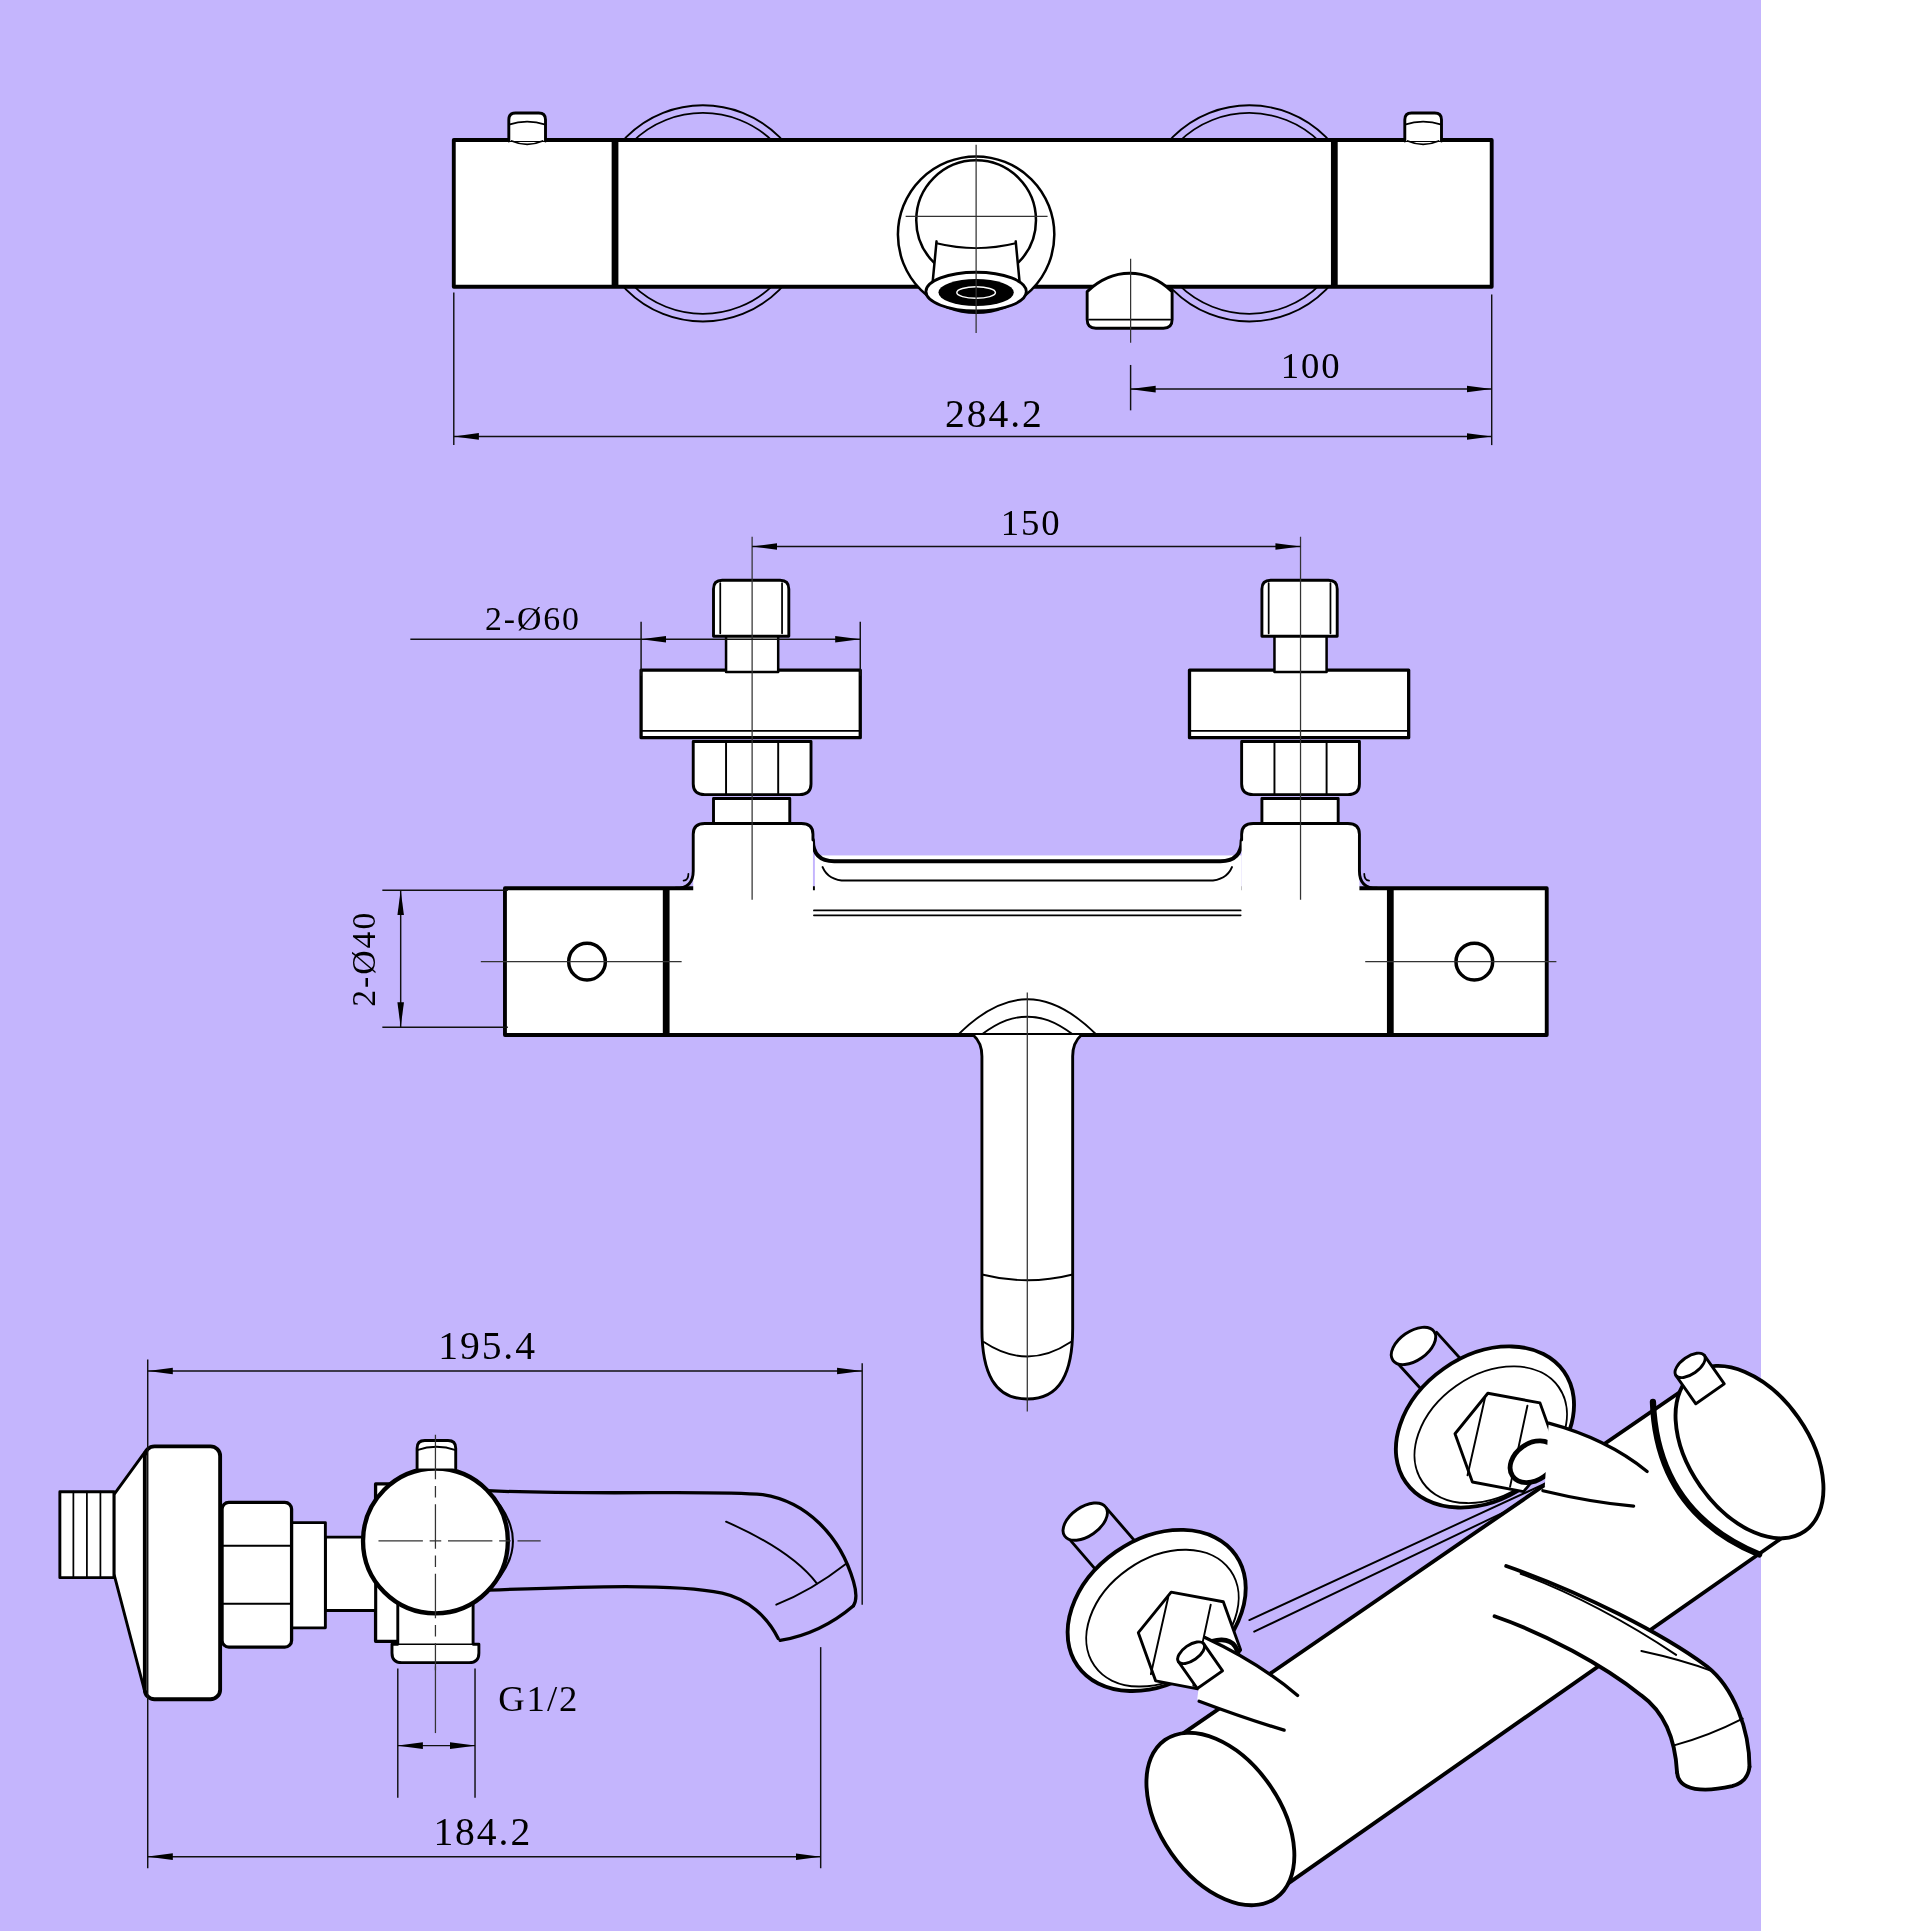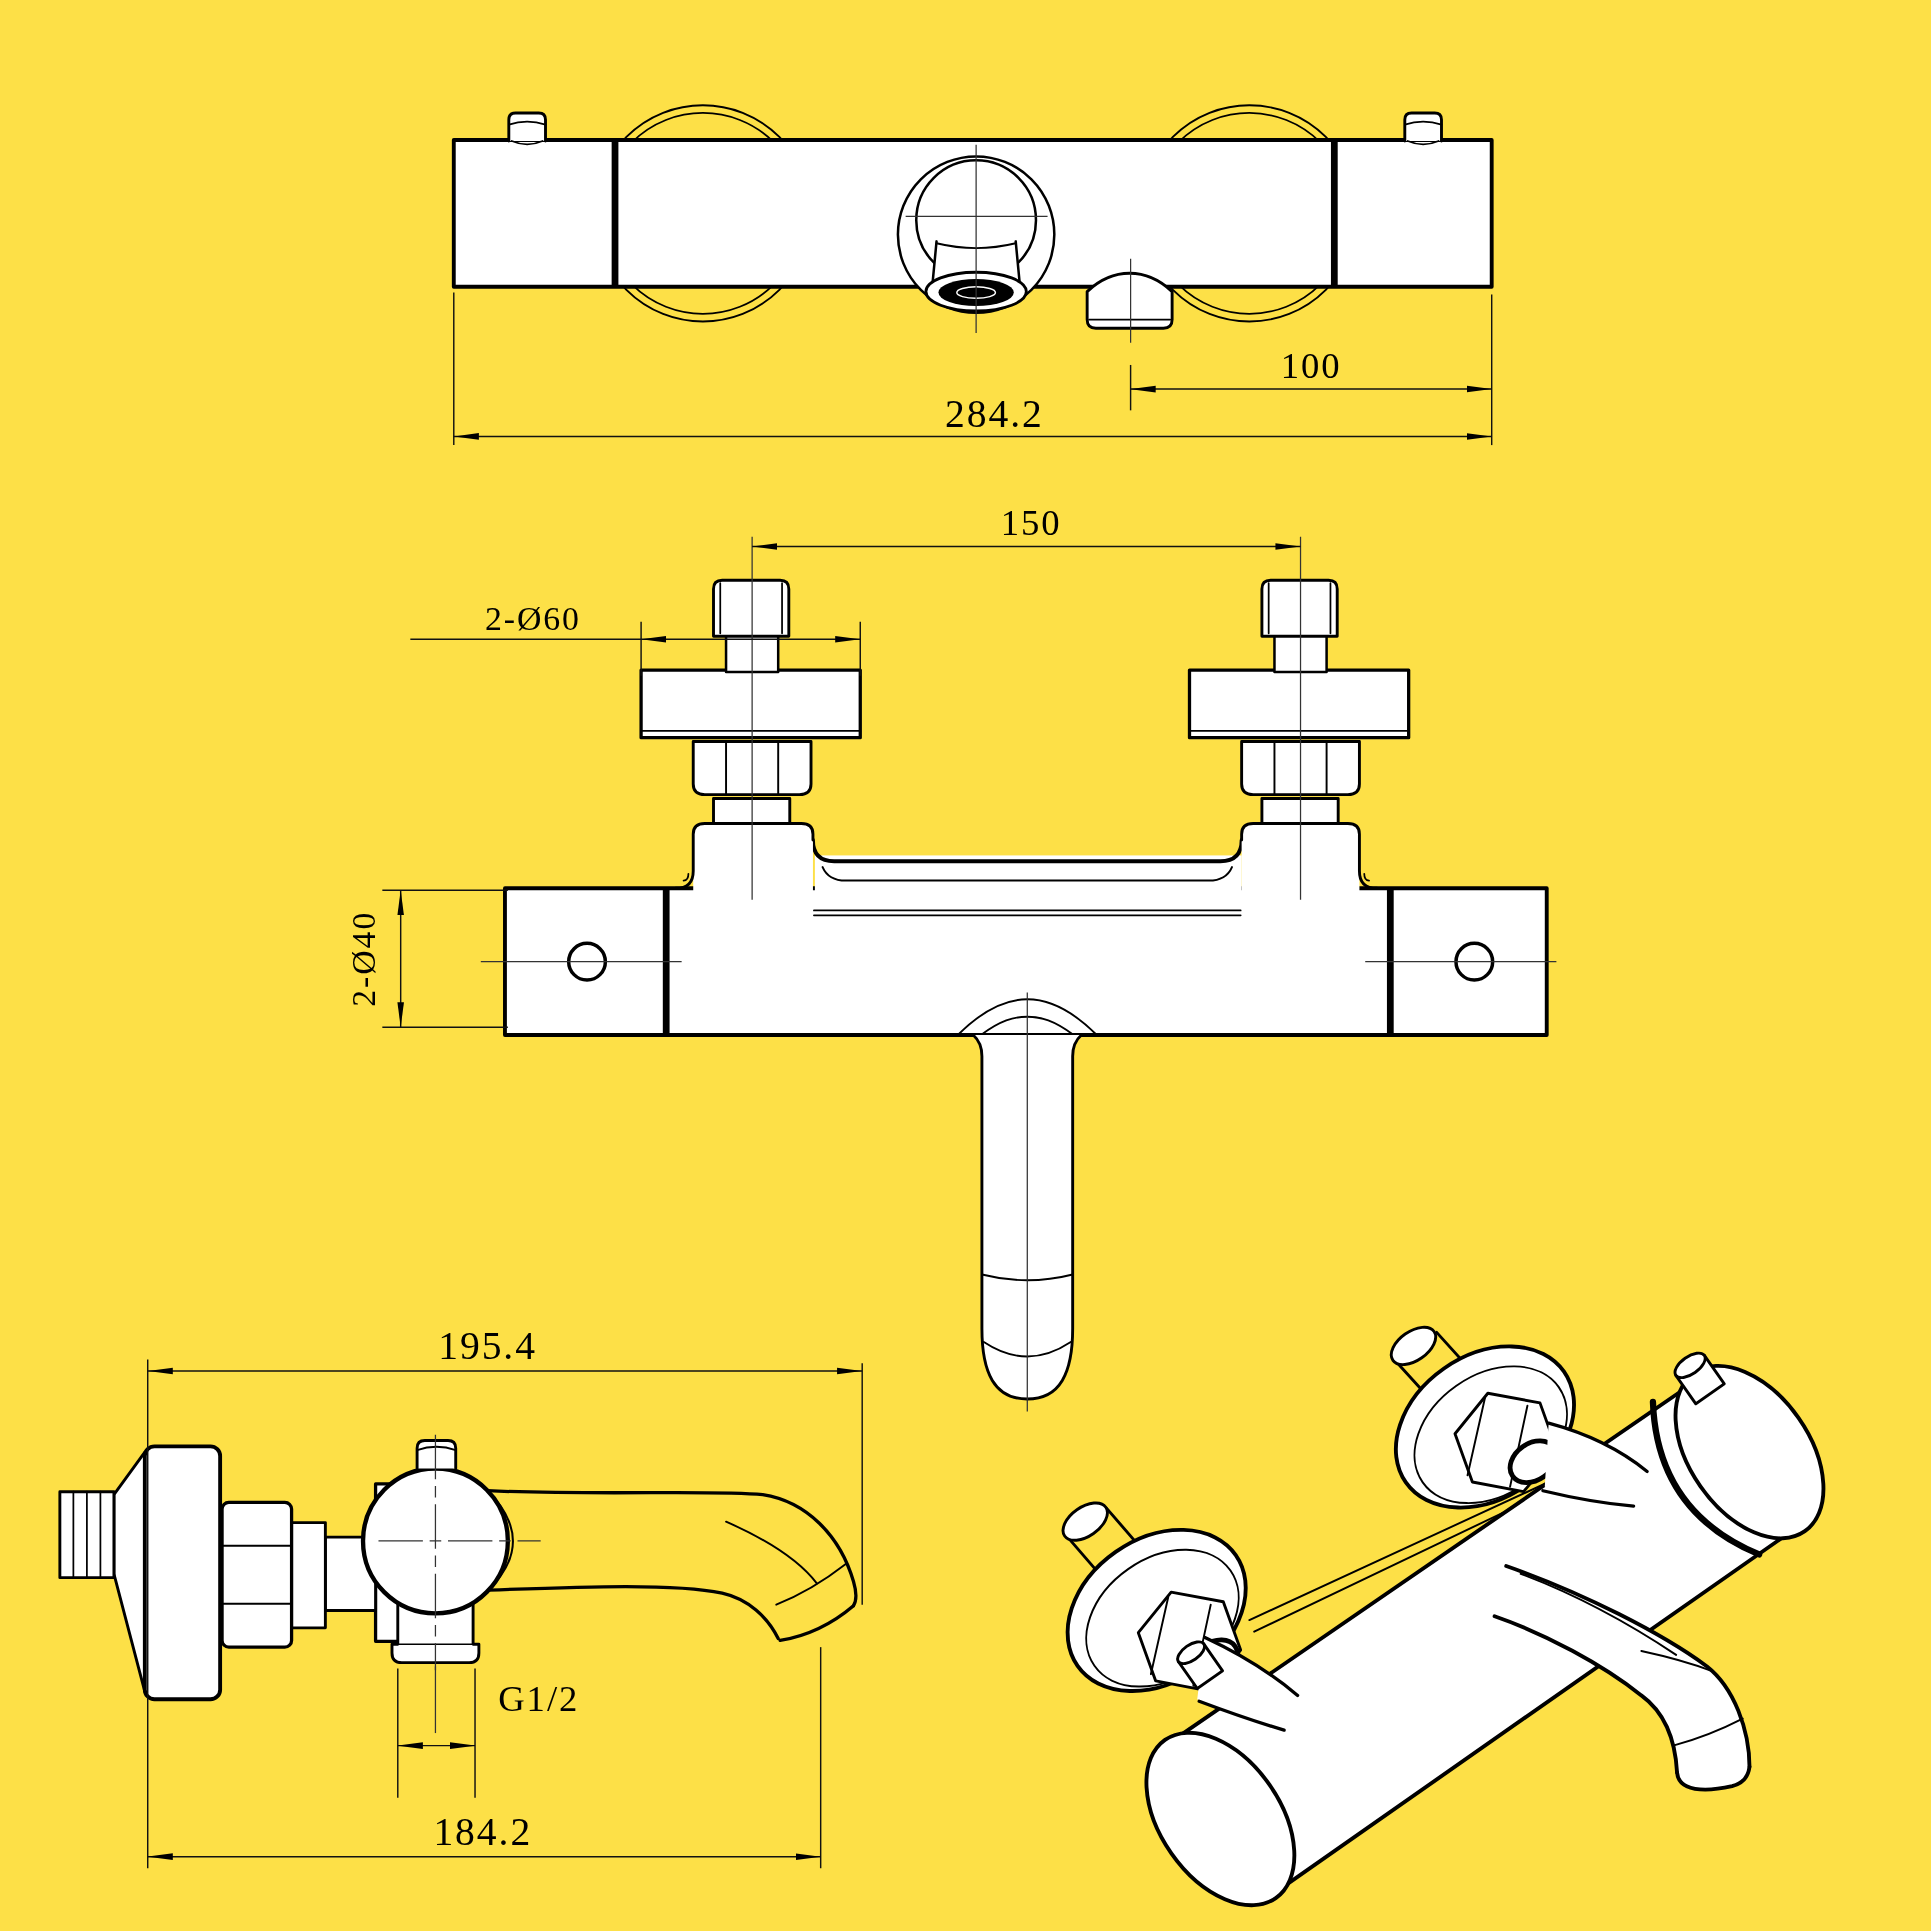--- a/index.html
+++ b/index.html
@@ -1,16 +1,16 @@
 <!DOCTYPE html>
 <html><head>
 <meta charset="utf-8">
 <style>
   html,body{margin:0;padding:0;background:#fff;}
-  #stage{width:1931px;height:1931px;position:relative;background:#fde047;}
+  #stage{width:1761px;height:1931px;position:relative;background:#c4b5fd;}
   svg{display:block;}
   
   .b45{fill:none;stroke:#000;stroke-width:4.5;stroke-linecap:round;stroke-linejoin:round}
   .b4{fill:none;stroke:#000;stroke-width:4;stroke-linecap:round;stroke-linejoin:round}
   .b35{fill:none;stroke:#000;stroke-width:3.4;stroke-linecap:round;stroke-linejoin:round}
   .b3{fill:none;stroke:#000;stroke-width:3;stroke-linecap:round;stroke-linejoin:round}
   .b26{fill:none;stroke:#000;stroke-width:2.6;stroke-linecap:round;stroke-linejoin:round}
   .b7{fill:none;stroke:#000;stroke-width:7;stroke-linecap:butt}
   .b6{fill:none;stroke:#000;stroke-width:6.5;stroke-linecap:round}
   .t2{fill:none;stroke:#000;stroke-width:2;stroke-linecap:round;stroke-linejoin:round}

